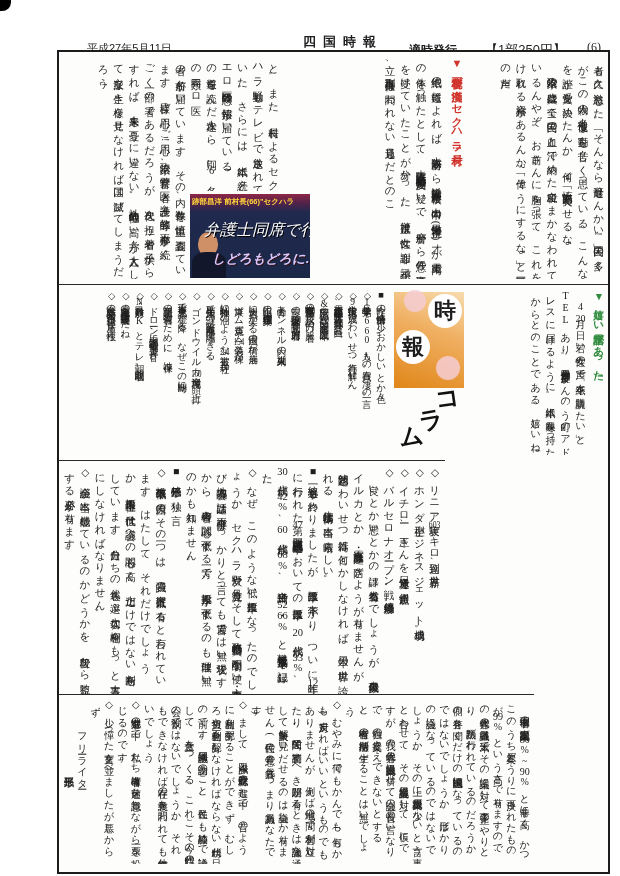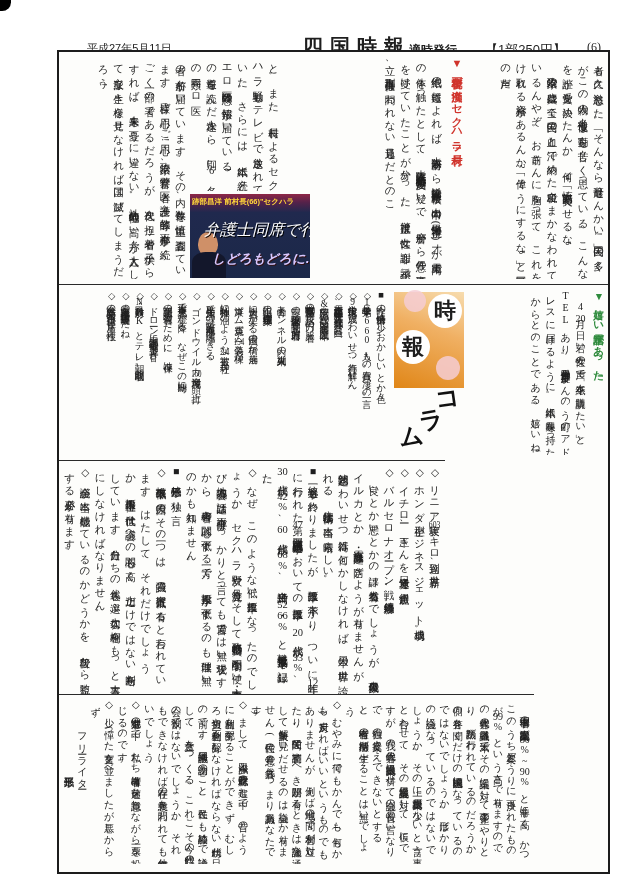--- a/index.html
+++ b/index.html
@@ -6,21 +6,21 @@
   body{
     width:620px;height:876px;position:relative;
     background:#ffffff;
     font-family:"Liberation Serif","DejaVu Serif",serif;
     color:#1e1e1e;overflow:hidden;
   }
   
   .hdr{position:absolute;left:57px;top:18px;width:553px;height:30px;margin-top:13px;}
   .hdr-date{position:absolute;left:30px;top:10px;font-family:"Liberation Sans","DejaVu Sans",sans-serif;font-size:11px;}
   .hdr-issue{position:absolute;left:155px;top:20px;font-family:Liberation Mono, monospace;font-size:11px;}
-  .hdr-title{position:absolute;left:246px;top:2px;font-size:20px;font-weight:bold;letter-spacing:7px;}
+  .hdr-title{position:absolute;left:246px;top:2px;font-size:13px;font-weight:bold;letter-spacing:7px;}
   .hdr-sub{position:absolute;left:352px;top:11px;font-family:Liberation Serif, serif;font-weight:bold;font-size:12px;}
   .hdr-price{position:absolute;left:428px;top:10px;font-family:"Liberation Sans","DejaVu Sans",sans-serif;font-size:13px;}
   .hdr-page{position:absolute;left:530px;top:9px;font-size:12px;}
   .blob{position:absolute;left:0;top:0;width:11px;height:11px;background:#000;border-radius:0 0 80% 0;}
   
   .frame{position:absolute;left:57px;top:50px;width:549px;height:820px;border:2px solid #1c1c1c;background:#fdfdfb;}
   .band{box-sizing:border-box;overflow:hidden;position:relative;}
   .band + .band{border-top:1px solid #2a2a2a;}
   .vp{margin:0;}
   .t{text-combine-upright:all;}

